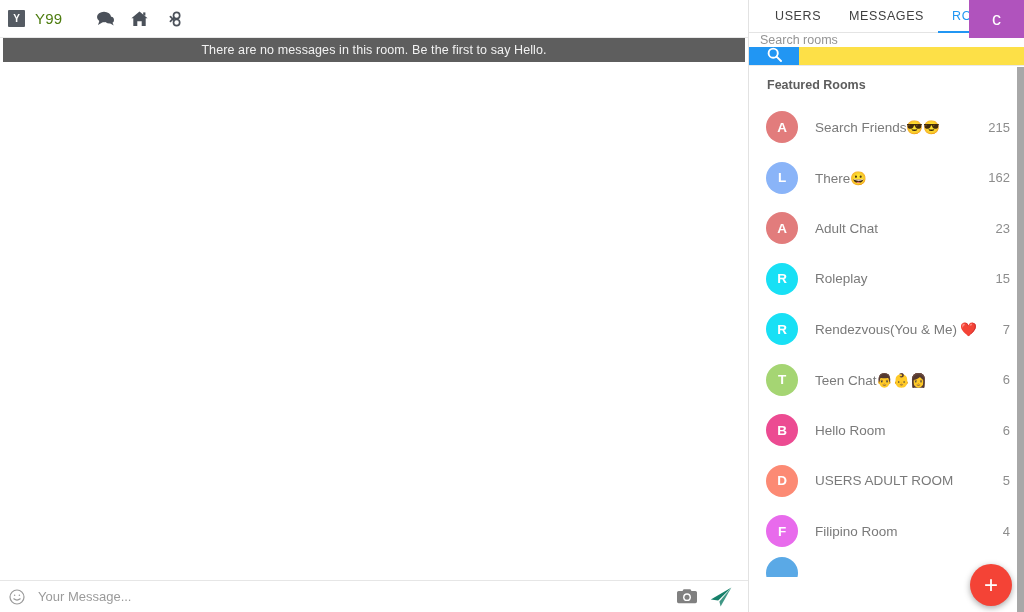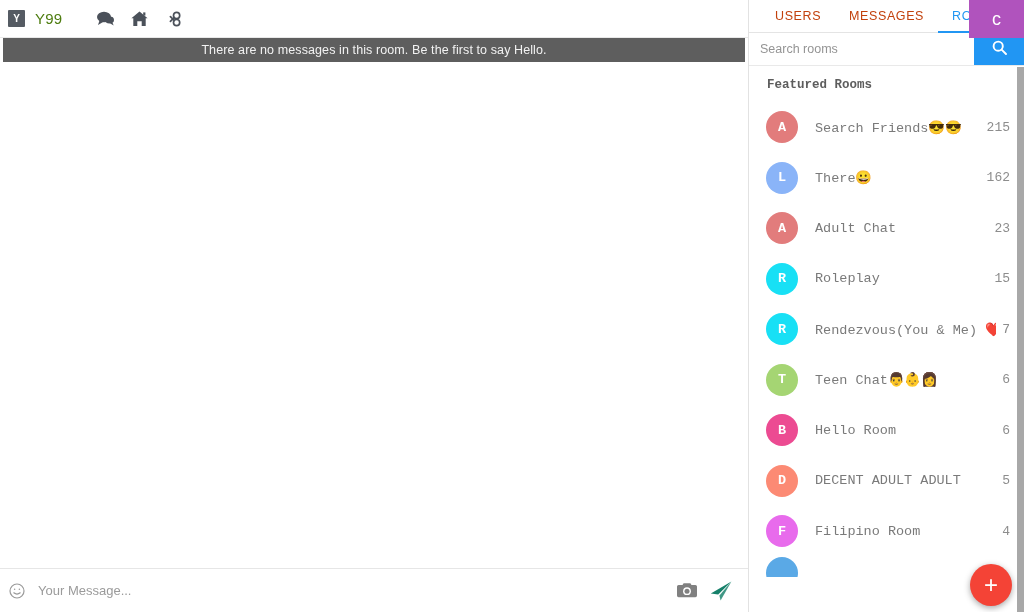--- a/index.html
+++ b/index.html
@@ -79,21 +79,21 @@
     justify-content: center;
     letter-spacing: 0.1px;
   }
 
   .messages-area {
     flex: 1;
     background: #ffffff;
   }
 
   .composer {
-    height: 44px;
+    height: 32px;
     min-height: 32px;
     border-top: 1px solid #e6e6e6;
     display: flex;
     align-items: center;
     background: #ffffff;
     padding: 0 10px 0 4px;
   }
   .emoji-btn {
     width: 26px; height: 26px;
     display: flex; align-items: center; justify-content: center;
@@ -131,40 +131,41 @@
     height: 33px;
     min-height: 33px;
     display: flex;
     align-items: stretch;
     border-bottom: 1px solid #e4e4e4;
     padding-left: 12px;
     background: #ffffff;
   }
   .tab {
     font-size: 12.5px;
-    color: #c2410c;
+    color: #404040;
     letter-spacing: 0.6px;
     display: flex;
     align-items: center;
     padding: 0 14px;
     border-bottom: 2px solid transparent;
     margin-bottom: -1px;
   }
   .tab.active {
     color: #2196f3;
     border-bottom-color: #2196f3;
   }
 
   .searchbar {
     height: 33px;
     min-height: 33px;
     display: flex;
     align-items: stretch;
     border-bottom: 1px solid #e9e9e9;
     background: #fde047;
+    flex-direction: column;
   }
   .search-input {
     flex: 1;
     border: none;
     outline: none;
     padding-left: 11px;
     font-size: 12.5px;
     color: #555;
     font-family: "Liberation Sans", sans-serif;
     background: #ffffff;
@@ -178,21 +179,20 @@
     align-items: center;
     justify-content: center;
     cursor: pointer;
   }
 
   .rooms-scroll {
     flex: 1;
     overflow: hidden;
     position: relative;
     background: #ffffff;
-    font-family: Liberation Mono, monospace;
   }
   .section-title {
     font-size: 12.5px;
     font-weight: bold;
     color: #5d5d5d;
     padding: 12px 0 10px 18px;
   }
   .room-row {
     height: 50.5px;
     display: flex;
@@ -412,21 +412,21 @@
             <div class="room-avatar" style="background: rgb(236, 75, 146);">
               <span>B</span>
             </div>
             <div class="room-name">Hello Room</div>
             <div class="room-count">6</div>
           </div>
           <div class="room-row">
             <div class="room-avatar" style="background: rgb(252, 138, 116);">
               <span>D</span>
             </div>
-            <div class="room-name">DECENT ADULT ADULT</div>
+            <div class="room-name">USERS ADULT ROOM</div>
             <div class="room-count">5</div>
           </div>
           <div class="room-row">
             <div class="room-avatar" style="background: rgb(232, 107, 236);">
               <span>F</span>
             </div>
             <div class="room-name">Filipino Room</div>
             <div class="room-count">4</div>
           </div>
           <div class="room-row clipped">

